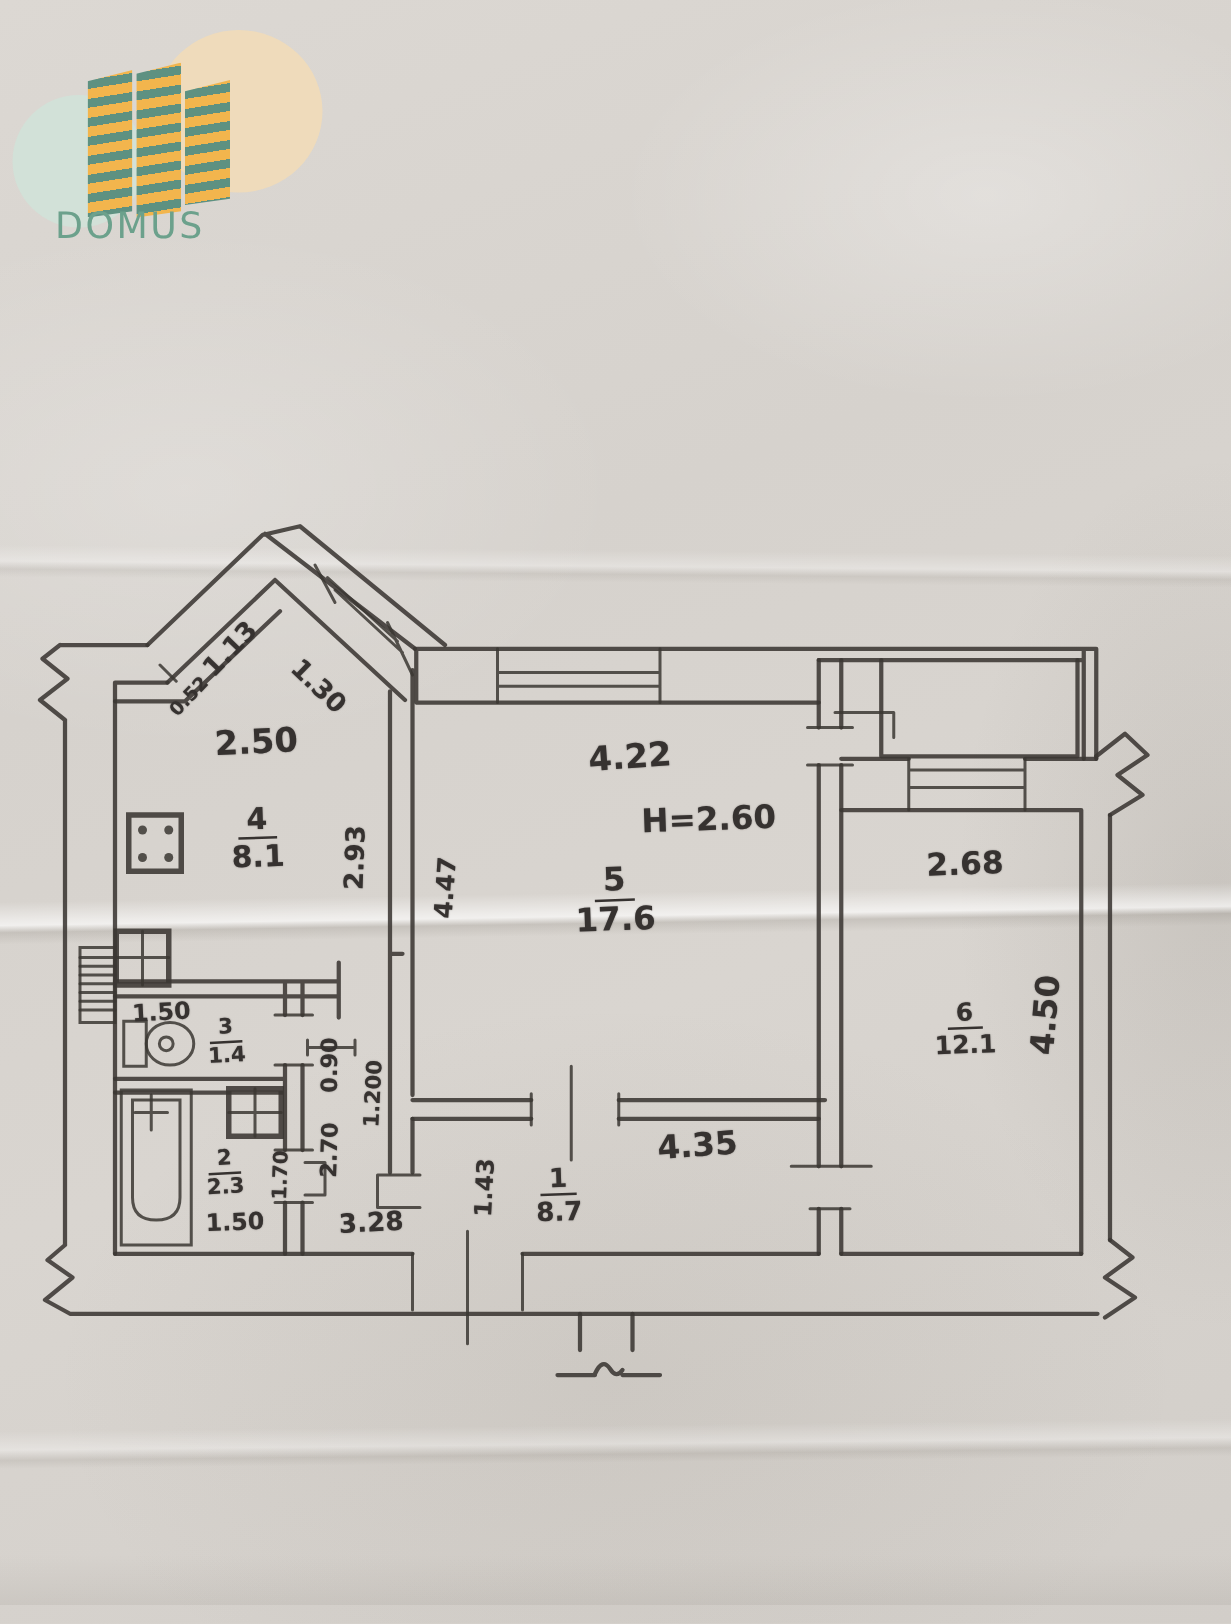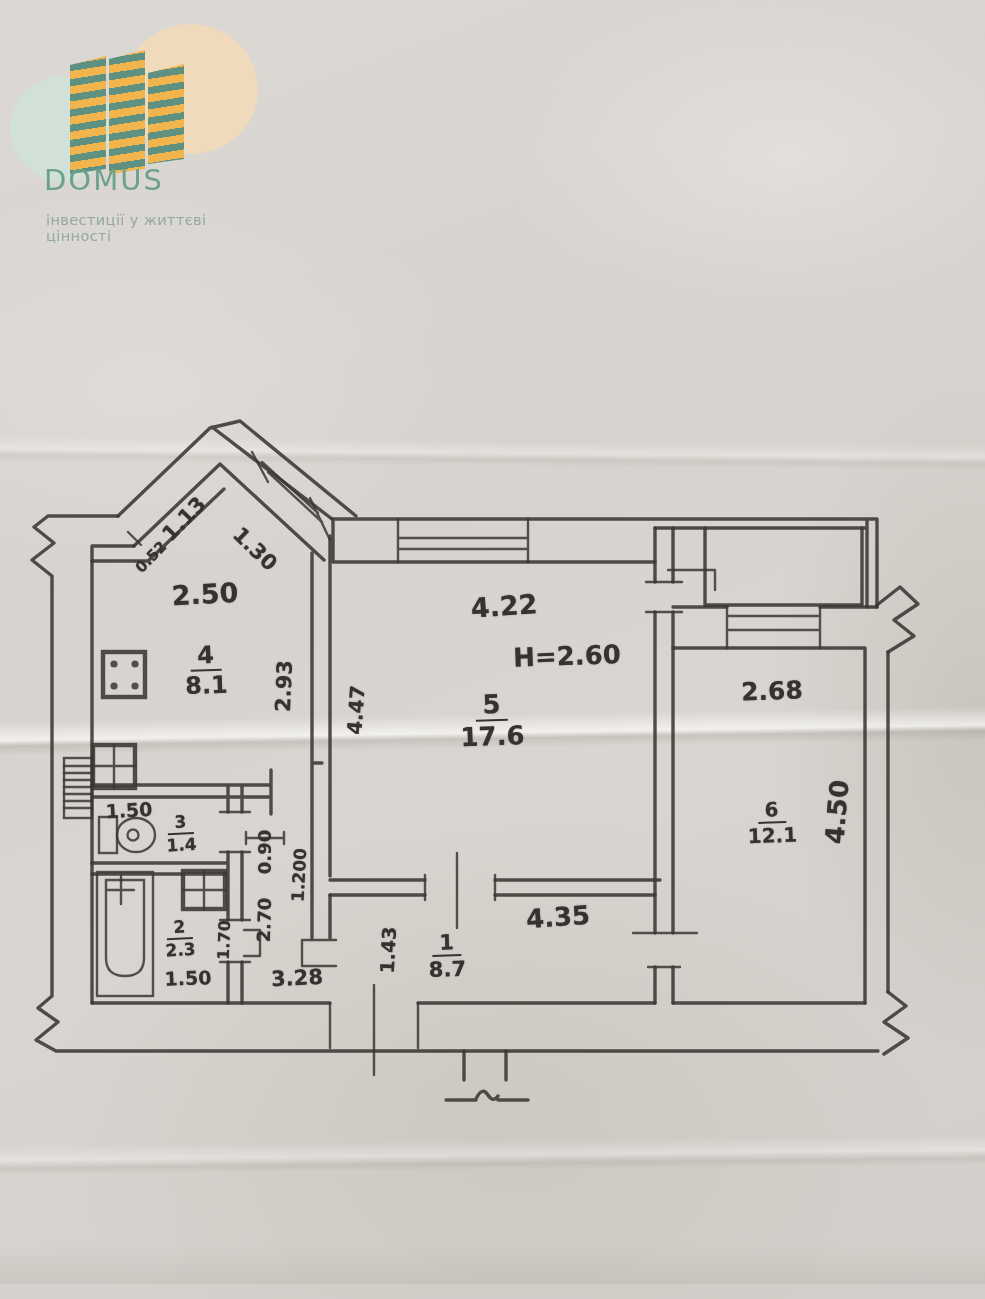--- a/index.html
+++ b/index.html
@@ -70,21 +70,20 @@
 
 <div class="logo">
   <div class="circle mint"></div>
   <div class="circle peach"></div>
   <div class="towers">
     <div class="tower t1"></div>
     <div class="tower t2"></div>
     <div class="tower t3"></div>
   </div>
   <div class="wordmark">DOMUS</div>
-  <div class="tagline">інвестиції у життєві цінності</div>
 </div>
 
 <svg class="plan" width="985" height="1299" viewBox="0 0 985 1299">
 
   <g>
     <path class="wall" d="M48,516 H118 M92,546 H134
       M48,516 L34,527 L54,543 L32,560 L52,576
       M52,576 V996 M92,546 V1003
       M52,996 L38,1008 L58,1022 L36,1040 L56,1051
       M56,1051 H878"></path>

